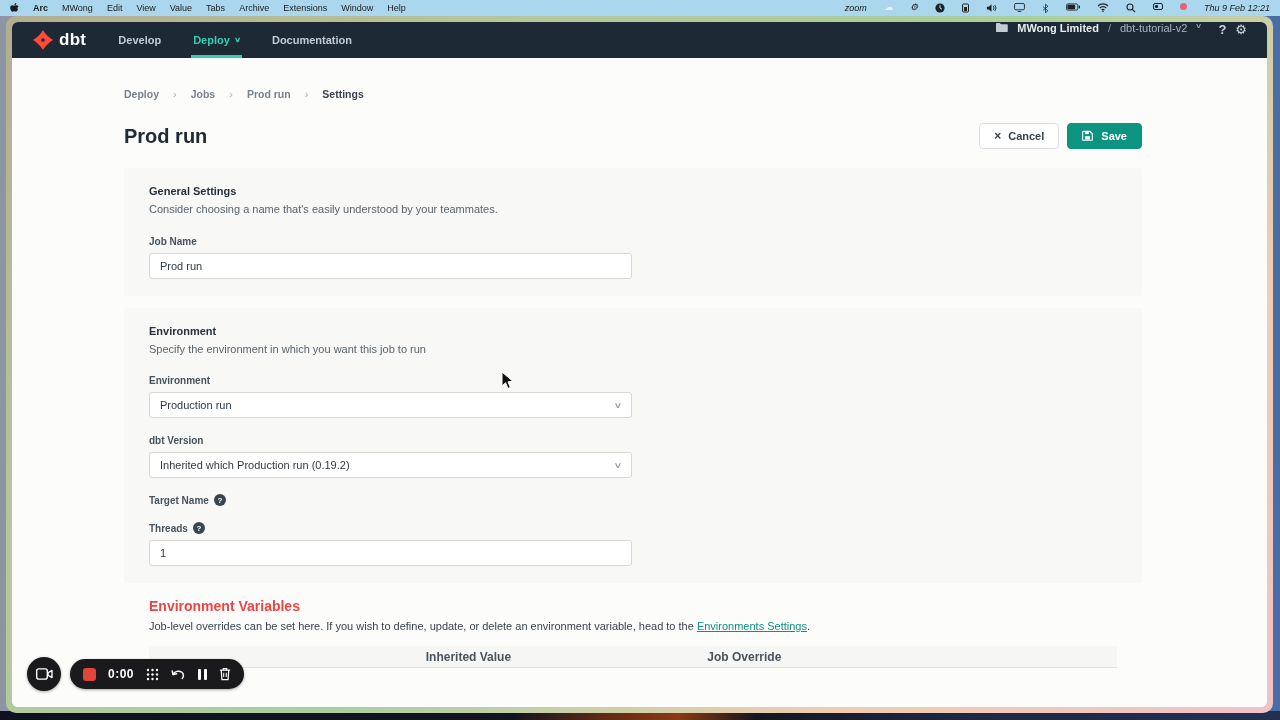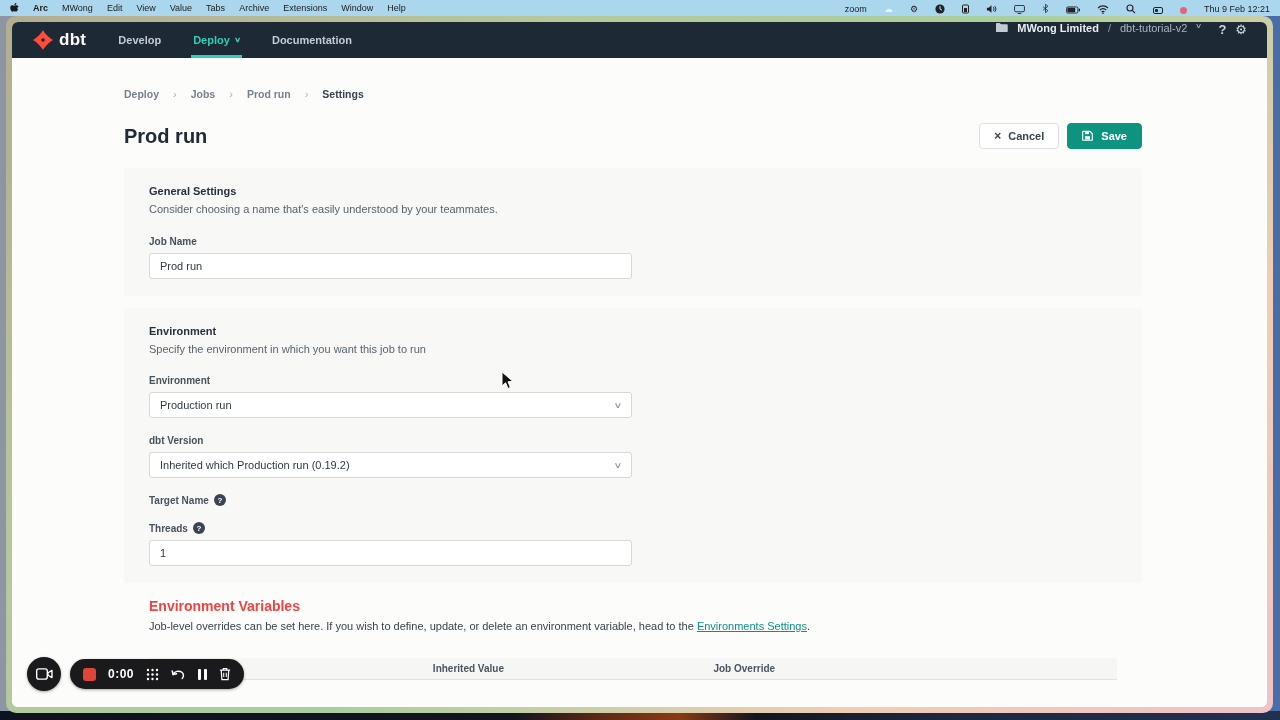--- a/index.html
+++ b/index.html
@@ -11,21 +11,21 @@
   }
   
   .desktop-strip { position:absolute; left:0; right:0; bottom:0; height:9px;
     background:linear-gradient(90deg,#0e1220 0%,#12141f 40%,#5e2a16 47%,#8a3a14 53%,#15151f 59%,#1d2742 74%,#223050 100%); }
 
   
   .menubar { position:absolute; top:0; left:0; right:0; height:16px; background:#abd7ee;
     display:flex; align-items:center; padding:0 10px; font-size:9px; color:#1b1b1b; z-index:60; }
   .mb-left { display:flex; align-items:center; gap:14px; }
   .mb-left .app { font-weight:bold; }
-  .mb-right { margin-left:auto; display:flex; align-items:flex-end; gap:17px; }
+  .mb-right { margin-left:auto; display:flex; align-items:flex-start; gap:17px;font-style:italic; }
   .mb-icon { display:flex; align-items:center; line-height:1; }
   .mb-glyph { font-size:9px; }
   .pink-dot { width:7px; height:7px; border-radius:50%; background:#e9607a; }
   .cc-pill { width:10px; height:7px; border:1px solid #222; border-radius:2px; position:relative; }
   .cc-pill::after { content:""; position:absolute; left:1px; top:1px; width:3px; height:3px; background:#222; border-radius:1px; }
 
   
   .window { position:absolute; top:16px; left:6px; right:7px; bottom:7px; border-radius:10px; padding:6px;
     background:linear-gradient(135deg,#b3ad92 0%,#b7c79c 28%,#a9cf9f 52%,#f0cdb2 78%,#eec3c8 100%); z-index:10; }
   .win-inner { height:100%; border-radius:6px; overflow:hidden; background:#fcfcfb; display:flex; flex-direction:column; }
@@ -69,22 +69,22 @@
   .help-dot { width:12px; height:12px; border-radius:50%; background:#39454f; color:#fff; font-size:8px; font-weight:bold;
     display:flex; align-items:center; justify-content:center; }
   .control { margin-top:6px; width:483px; height:26px; background:#fff; border:1px solid #d8d8d5; border-radius:3px;
     display:flex; align-items:center; padding:0 10px; font-size:11px; color:#2f3a44; }
   .control .chev { margin-left:auto; color:#8a949c; font-size:8px; transform:scaleX(1.5); }
 
   .env-vars { margin:15px 25px 0; width:968px; }
   .section-title { font-size:14px; font-weight:bold; color:#ef4444; }
   .note { margin-top:6px; font-size:11px; color:#39444e; }
   .note .link { color:#0f9080; text-decoration:underline; cursor:default; }
-  .tbl-head { margin-top:26px; height:22px; background:#f6f6f4; border-bottom:1px solid #e1e1df;
-    display:grid; grid-template-columns:20% 26% 31% 23%; align-items:center; font-size:10px; font-weight:bold; color:#4a545e; }
+  .tbl-head { margin-top:14px; height:22px; background:#f6f6f4; border-bottom:1px solid #e1e1df;
+    display:grid; grid-template-columns:20% 26% 31% 23%; align-items:center; font-size:12px; font-weight:bold; color:#4a545e; }
   .tbl-head .c { text-align:center; }
 
   
   .rec-cam { position:absolute; left:27px; top:657px; width:34px; height:34px; border-radius:50%; background:#1a1a1c;
     display:flex; align-items:center; justify-content:center; z-index:70; box-shadow:0 1px 3px rgba(0,0,0,.35); }
   .rec-bar { position:absolute; left:70px; top:659px; height:30px; border-radius:16px; background:#1a1a1c;
     display:flex; align-items:center; padding:0 13px; gap:12px; z-index:70; box-shadow:0 1px 3px rgba(0,0,0,.35); }
   .stop-sq { width:13px; height:13px; border-radius:3px; background:#e0443a; }
   .rec-time { color:#fff; font-size:12px; font-weight:bold; letter-spacing:.5px; }
   .pause-ic { display:flex; gap:3px; }

